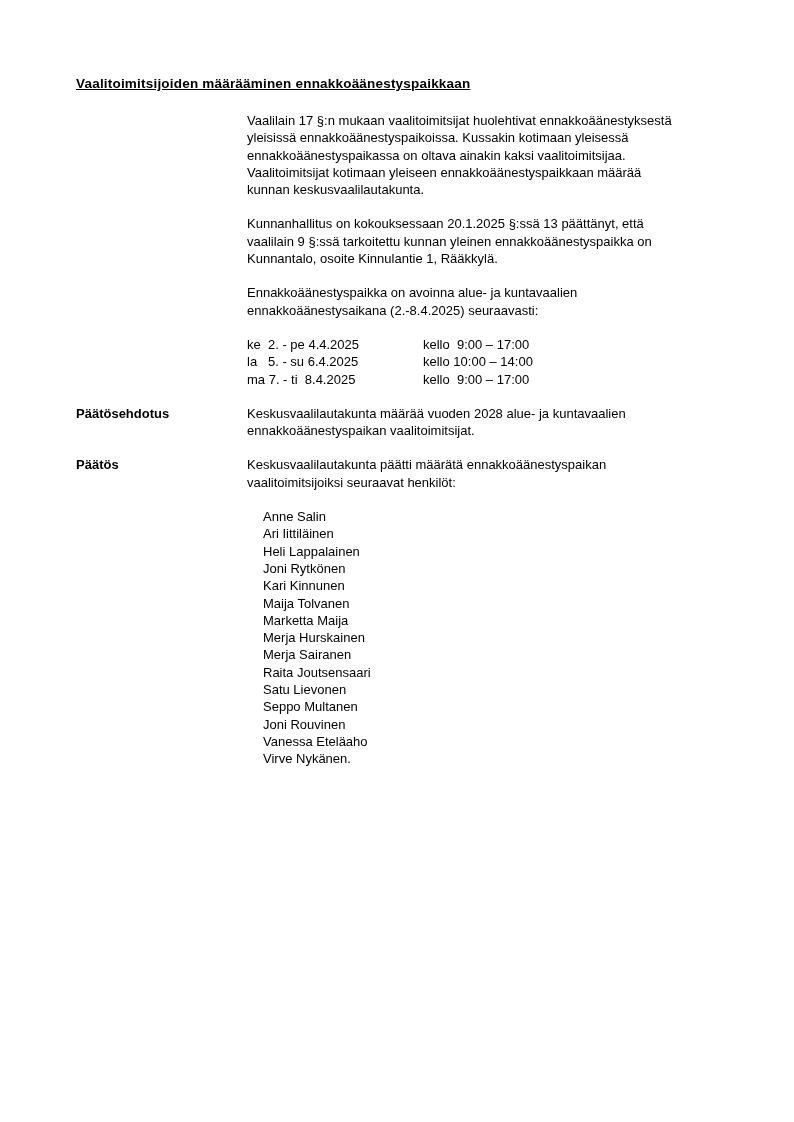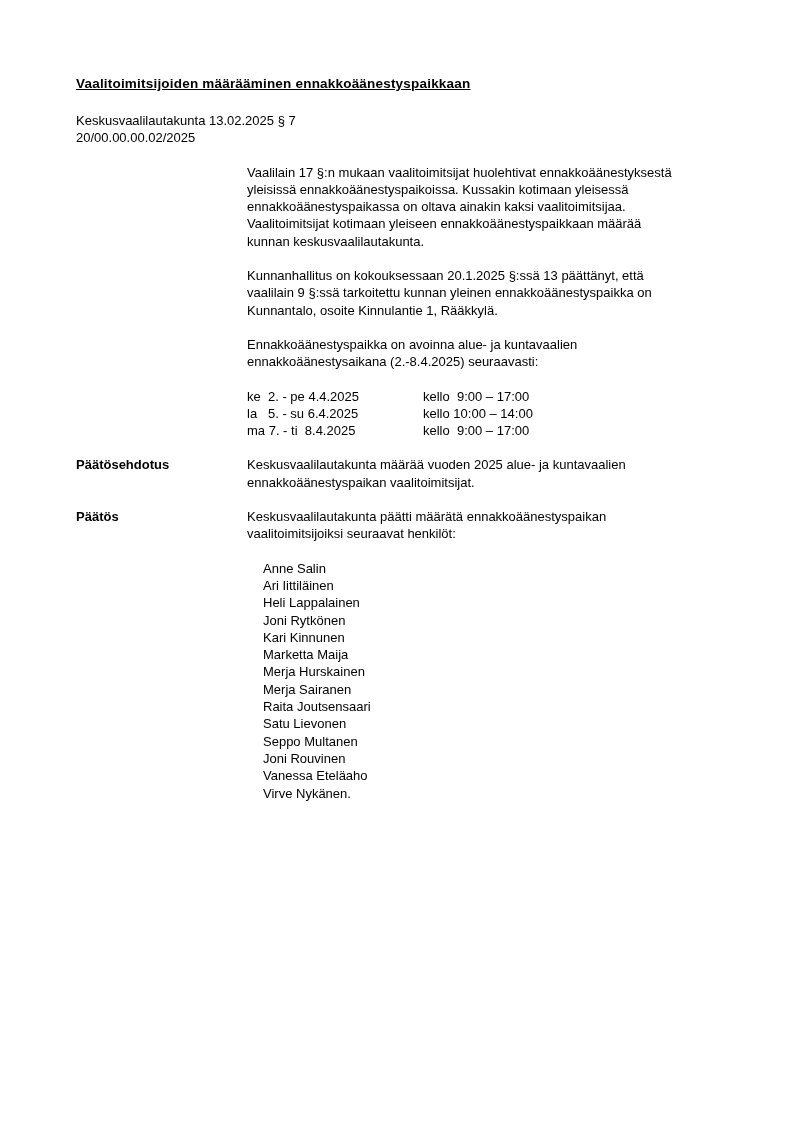--- a/index.html
+++ b/index.html
@@ -38,24 +38,20 @@
   .names { margin: 16px; }
   .names div { white-space: pre; }
 </style>
 </head>
 <body>
 
 <div class="page">
 
   <h1 class="title">Vaalitoimitsijoiden määrääminen ennakkoäänestyspaikkaan</h1>
 
-  <div class="meta">
-    <div>Keskusvaalilautakunta 13.02.2025 § 7</div>
-    <div>20/00.00.00.02/2025</div>
-  </div>
 
   <section class="row">
     <div class="label"></div>
     <div class="content">
       <p class="para">Vaalilain 17 §:n mukaan vaalitoimitsijat huolehtivat ennakkoäänestyksestä
 yleisissä ennakkoäänestyspaikoissa. Kussakin kotimaan yleisessä
 ennakkoäänestyspaikassa on oltava ainakin kaksi vaalitoimitsijaa.
 Vaalitoimitsijat kotimaan yleiseen ennakkoäänestyspaikkaan määrää
 kunnan keskusvaalilautakunta.</p>
       <p class="para">Kunnanhallitus on kokouksessaan 20.1.2025 §:ssä 13 päättänyt, että
@@ -76,36 +72,37 @@
           <span class="dates">ma 7. - ti  8.4.2025</span>
           <span class="time">kello  9:00 – 17:00</span>
         </div>
       </div>
     </div>
   </section>
 
   <section class="row">
     <div class="label">Päätösehdotus</div>
     <div class="content">
-      <p class="para">Keskusvaalilautakunta määrää vuoden 2025 alue- ja kuntavaalien
+      <p class="para">Keskusvaalilautakunta määrää vuoden 2028 alue- ja kuntavaalien
 ennakkoäänestyspaikan vaalitoimitsijat.</p>
     </div>
   </section>
 
   <section class="row">
     <div class="label">Päätös</div>
     <div class="content">
       <p class="para">Keskusvaalilautakunta päätti määrätä ennakkoäänestyspaikan
 vaalitoimitsijoiksi seuraavat henkilöt:</p>
       <div class="names">
         <div>Anne Salin</div>
         <div>Ari Iittiläinen</div>
         <div>Heli Lappalainen</div>
         <div>Joni Rytkönen</div>
         <div>Kari Kinnunen</div>
+        <div>Maija Tolvanen</div>
         <div>Marketta Maija</div>
         <div>Merja Hurskainen</div>
         <div>Merja Sairanen</div>
         <div>Raita Joutsensaari</div>
         <div>Satu Lievonen</div>
         <div>Seppo Multanen</div>
         <div>Joni Rouvinen</div>
         <div>Vanessa Eteläaho</div>
         <div>Virve Nykänen.</div>
       </div>

